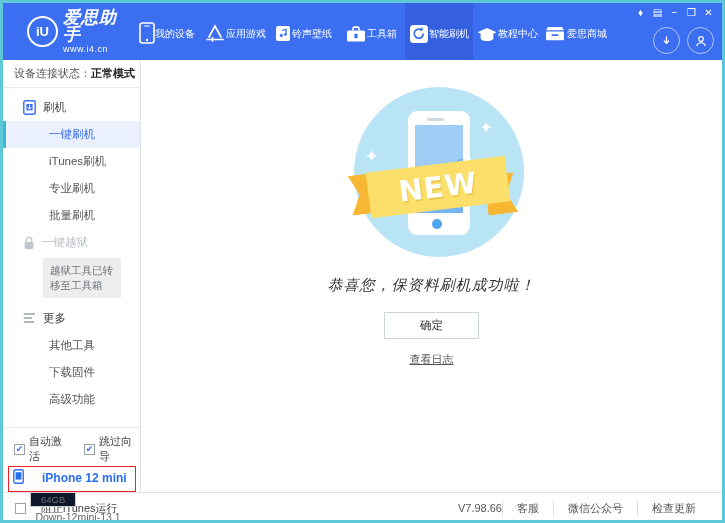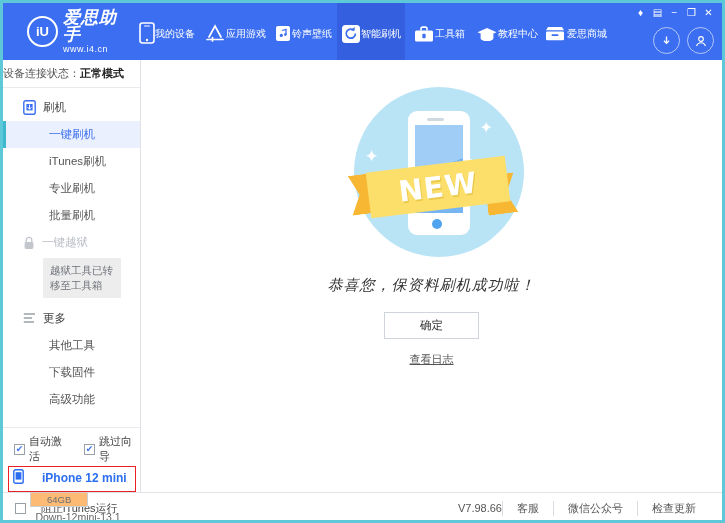--- a/index.html
+++ b/index.html
@@ -50,21 +50,21 @@
     cursor:pointer;color:#fff;font-size:10px;line-height:1;
   }
 
   
   .body{display:flex;height:432px;}
   .sidebar{
     width:138px;box-sizing:border-box;border-right:1px solid #dfe3e8;
     background:#fff;position:relative;flex:none;
   }
   .conn-status{
-    height:27px;display:flex;align-items:center;
+    height:27px;display:flex;align-items:center;padding-left:11px;
     font-size:11px;color:#555;border-bottom:1px solid #e8ebee;
   }
   .conn-status b{color:#222;font-weight:bold;}
 
   .grp-head{
     display:flex;align-items:center;height:28px;padding-left:20px;
     font-size:11.5px;color:#444;margin-top:5px;
   }
   .grp-head .gico{margin-right:7px;display:flex;align-items:center;}
 
@@ -97,22 +97,22 @@
     font-size:9px;color:#3b6ef0;line-height:1;box-sizing:border-box;flex:none;
   }
   .red-box{
     position:absolute;left:5px;top:406px;width:128px;height:26px;
     border:1.5px solid #ec2024;box-sizing:border-box;pointer-events:none;
   }
 
   .dev-block{padding:8px 0 0 10px;}
   .dev-name{display:flex;align-items:center;gap:18px;color:#2b6ef0;font-size:12px;font-weight:bold;}
   .dev-cap{
-    display:inline-block;margin:5px 0 0 17px;padding:1px 16px;border:1px solid #ccd1d6;
-    font-size:9.5px;color:#6a6f76;background:#fdba74;
+    display:inline-block;margin:5px 0 0 17px;padding:1px 10px;border:1px solid #ccd1d6;
+    font-size:9.5px;color:#6a6f76;background:#0f172a;
   }
   .dev-sub{margin:4px 0 0 3px;font-size:10.5px;color:#666;text-align:center;}
 
   
   .main{
     flex:1;background:#fff;display:flex;flex-direction:column;
     align-items:center;padding-top:18px;box-sizing:border-box;
   }
   .illus{position:relative;width:196px;height:186px;}
   .ill-circle{
@@ -205,40 +205,40 @@
           <svg width="18" height="20" viewBox="0 0 18 20">
               <rect x="2" y="2" width="14" height="15" rx="2" fill="#fff"></rect>
               <path d="M8 6.5 L12 5.3 L12 11" fill="none" stroke="#3b6ef0" stroke-width="1.3"></path>
               <circle cx="7.3" cy="11.4" r="1.6" fill="#3b6ef0"></circle>
               <circle cx="11.3" cy="10.6" r="1.3" fill="#3b6ef0"></circle>
             </svg>
         </span>
         <span class="nav-label">铃声壁纸</span>
       </div>
 
+      <div class="nav-item">
+        <span class="nav-ico">
+          <svg width="22" height="20" viewBox="0 0 22 20">
+              <rect x="2" y="6.5" width="18" height="11" rx="1.6" fill="#fff"></rect>
+              <path d="M8 6.5 V4.4 a1.3 1.3 0 0 1 1.3-1.3 h3.4 A1.3 1.3 0 0 1 14 4.4 V6.5" fill="none" stroke="#fff" stroke-width="1.6"></path>
+              <rect x="9.4" y="9.8" width="3.2" height="4.4" rx="0.8" fill="#3b6ef0"></rect>
+            </svg>
+        </span>
+        <span class="nav-label">工具箱</span>
+      </div>
+
       <div class="nav-item active">
         <span class="nav-ico">
           <svg width="20" height="20" viewBox="0 0 20 20">
               <rect x="1" y="1" width="18" height="18" rx="3.5" fill="#fff"></rect>
               <path d="M14.4 9.6a4.6 4.6 0 1 1-1.5-3.4" fill="none" stroke="#3b6ef0" stroke-width="1.7"></path>
               <path d="M13.8 2.9 L13.4 6.9 L9.6 6.3 Z" fill="#3b6ef0"></path>
             </svg>
         </span>
         <span class="nav-label">智能刷机</span>
-      </div>
-
-      <div class="nav-item">
-        <span class="nav-ico">
-          <svg width="22" height="20" viewBox="0 0 22 20">
-              <rect x="2" y="6.5" width="18" height="11" rx="1.6" fill="#fff"></rect>
-              <path d="M8 6.5 V4.4 a1.3 1.3 0 0 1 1.3-1.3 h3.4 A1.3 1.3 0 0 1 14 4.4 V6.5" fill="none" stroke="#fff" stroke-width="1.6"></path>
-              <rect x="9.4" y="9.8" width="3.2" height="4.4" rx="0.8" fill="#3b6ef0"></rect>
-            </svg>
-        </span>
-        <span class="nav-label">工具箱</span>
       </div>
 
       <div class="nav-item">
         <span class="nav-ico">
           <svg width="22" height="20" viewBox="0 0 22 20">
               <path d="M11 4 L20.5 8.2 L11 12.4 L1.5 8.2 Z" fill="#fff"></path>
               <path d="M4.6 10 v4.2 c0 1.6 2.9 2.9 6.4 2.9 s6.4-1.3 6.4-2.9 V10" fill="#fff"></path>
             </svg>
         </span>
         <span class="nav-label">教程中心</span>

